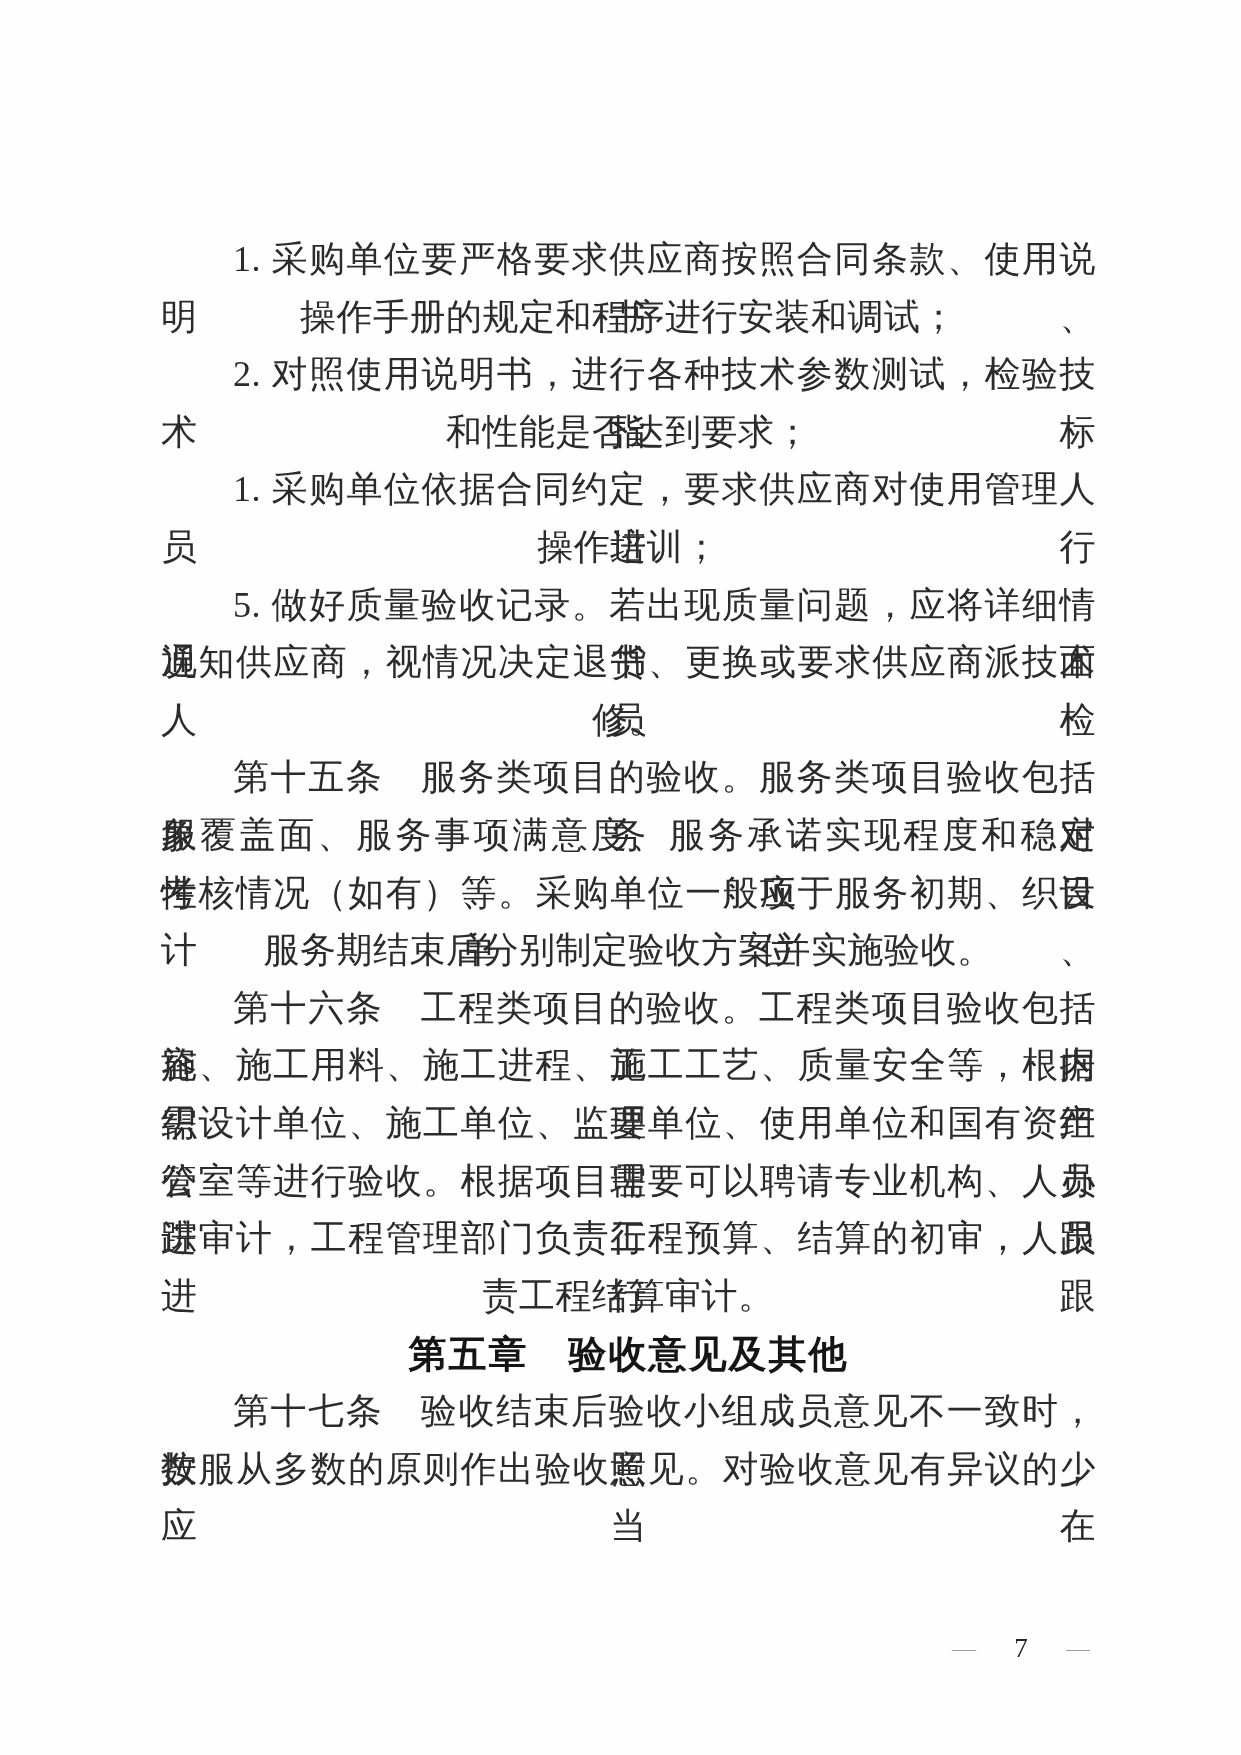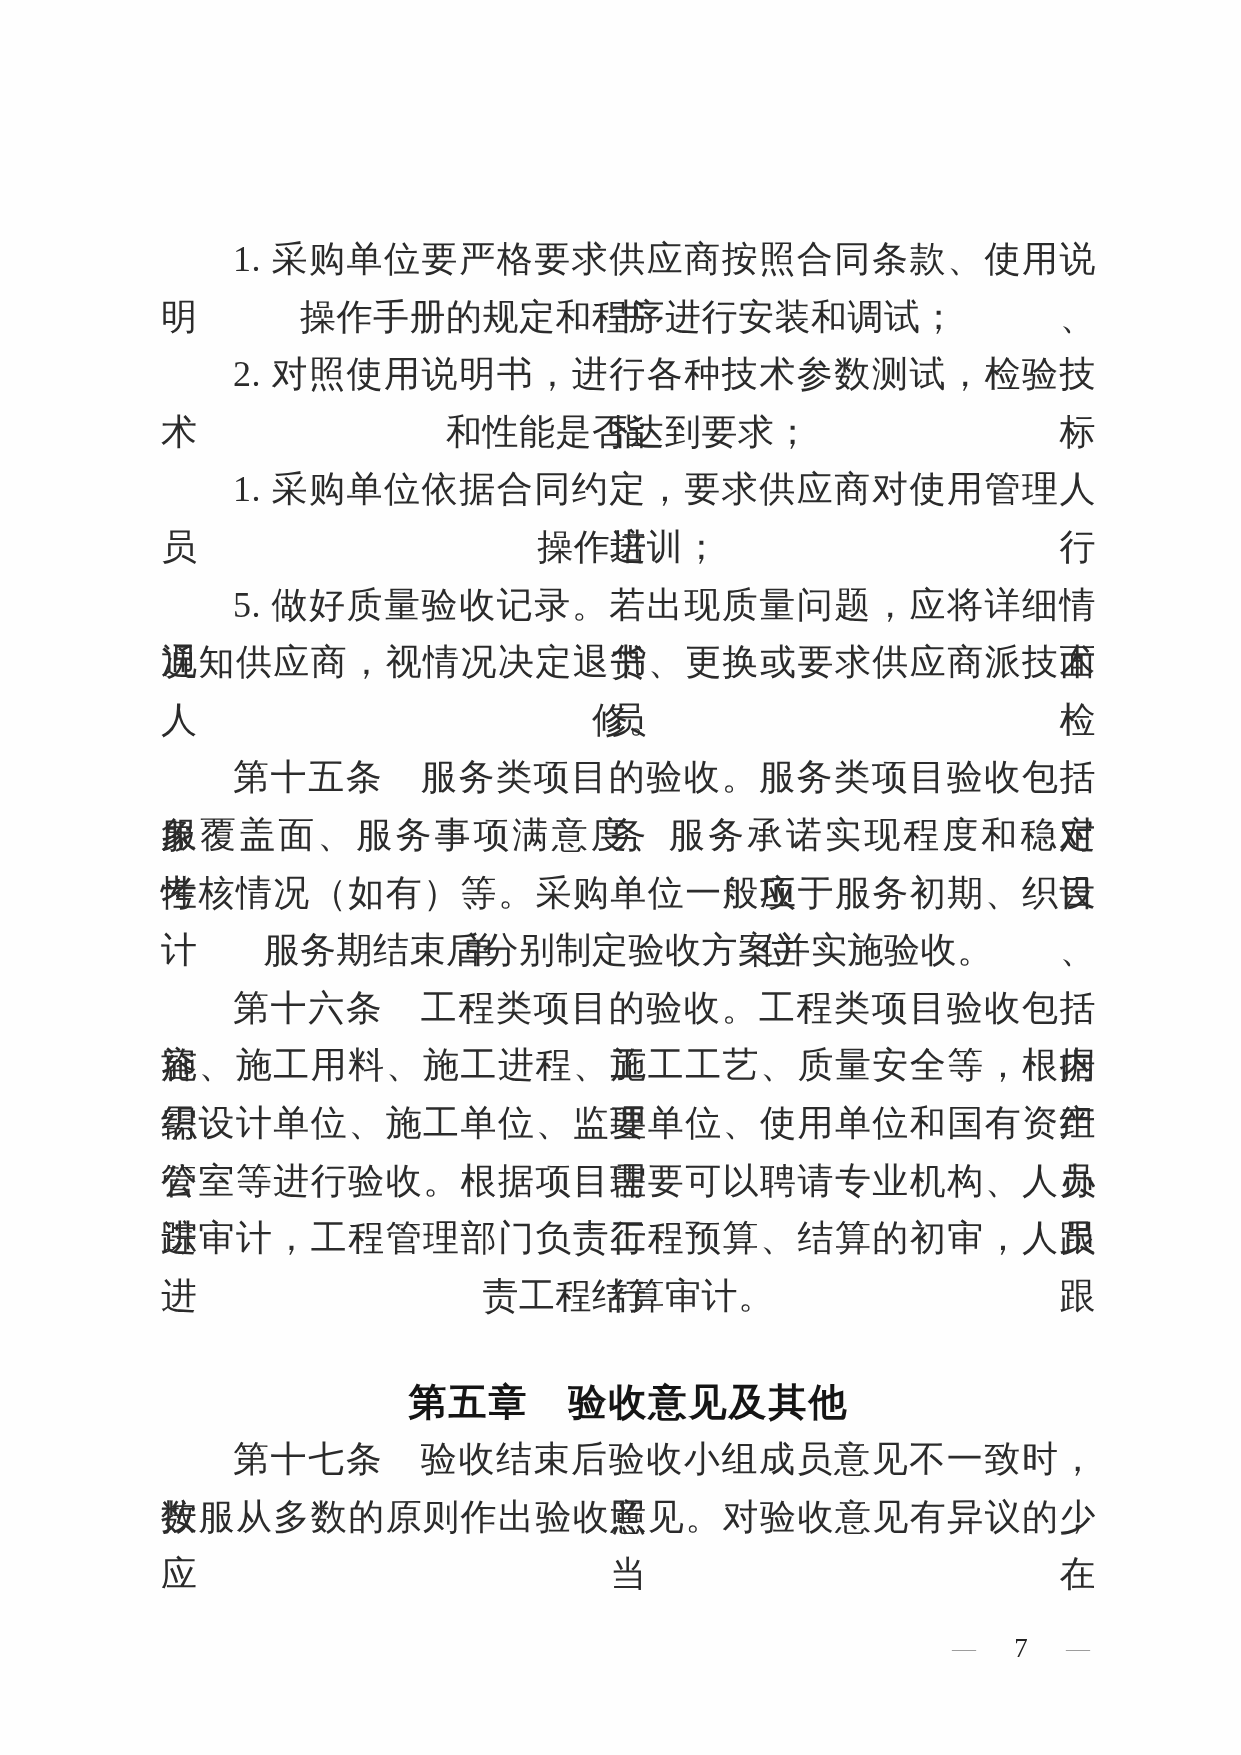--- a/index.html
+++ b/index.html
@@ -45,21 +45,20 @@
   }
   .heading-row {
     height: 58px;
     line-height: 58px;
     text-align: center;
     font-family: "Liberation Sans", "DejaVu Sans", sans-serif;
     font-weight: bold;
     font-size: 38px;
     color: #151515;
     letter-spacing: 2px;
-    margin-top: 48px;
   }
   .page-footer {
     position: absolute;
     top: 1628px;
     left: 952px;
     width: 138px;
     height: 40px;
     display: flex;
     align-items: center;
     justify-content: space-between;

